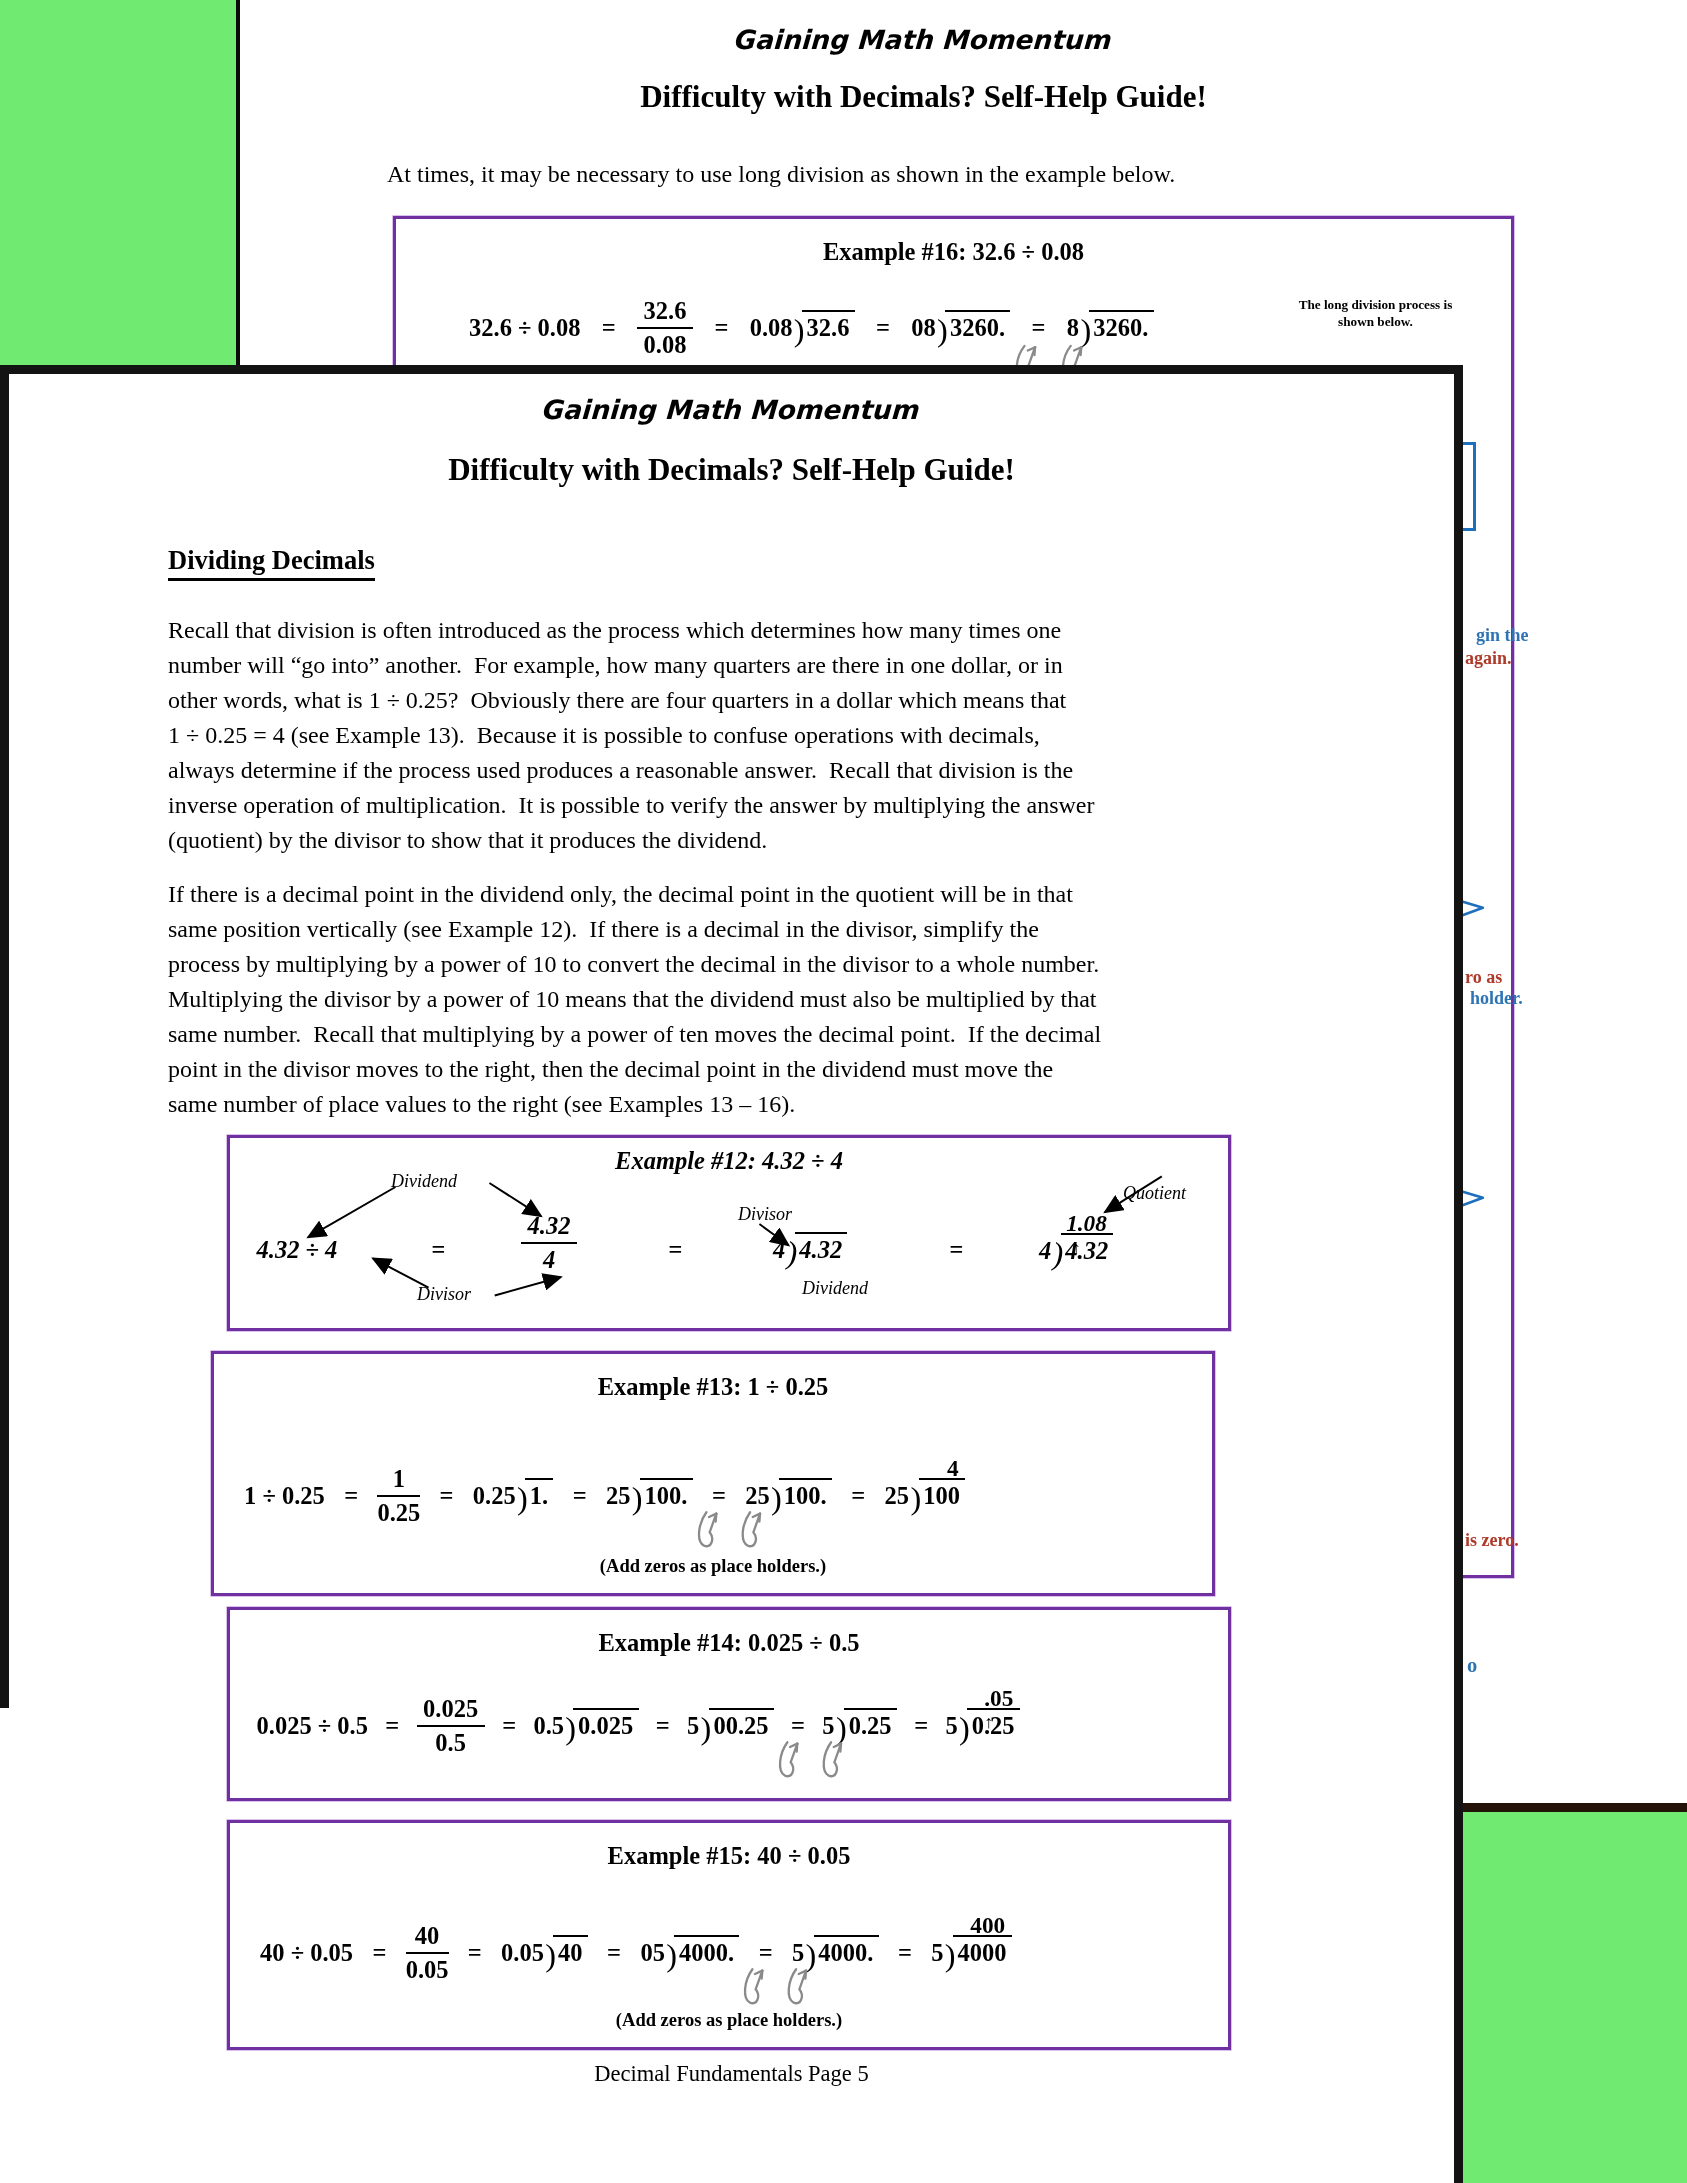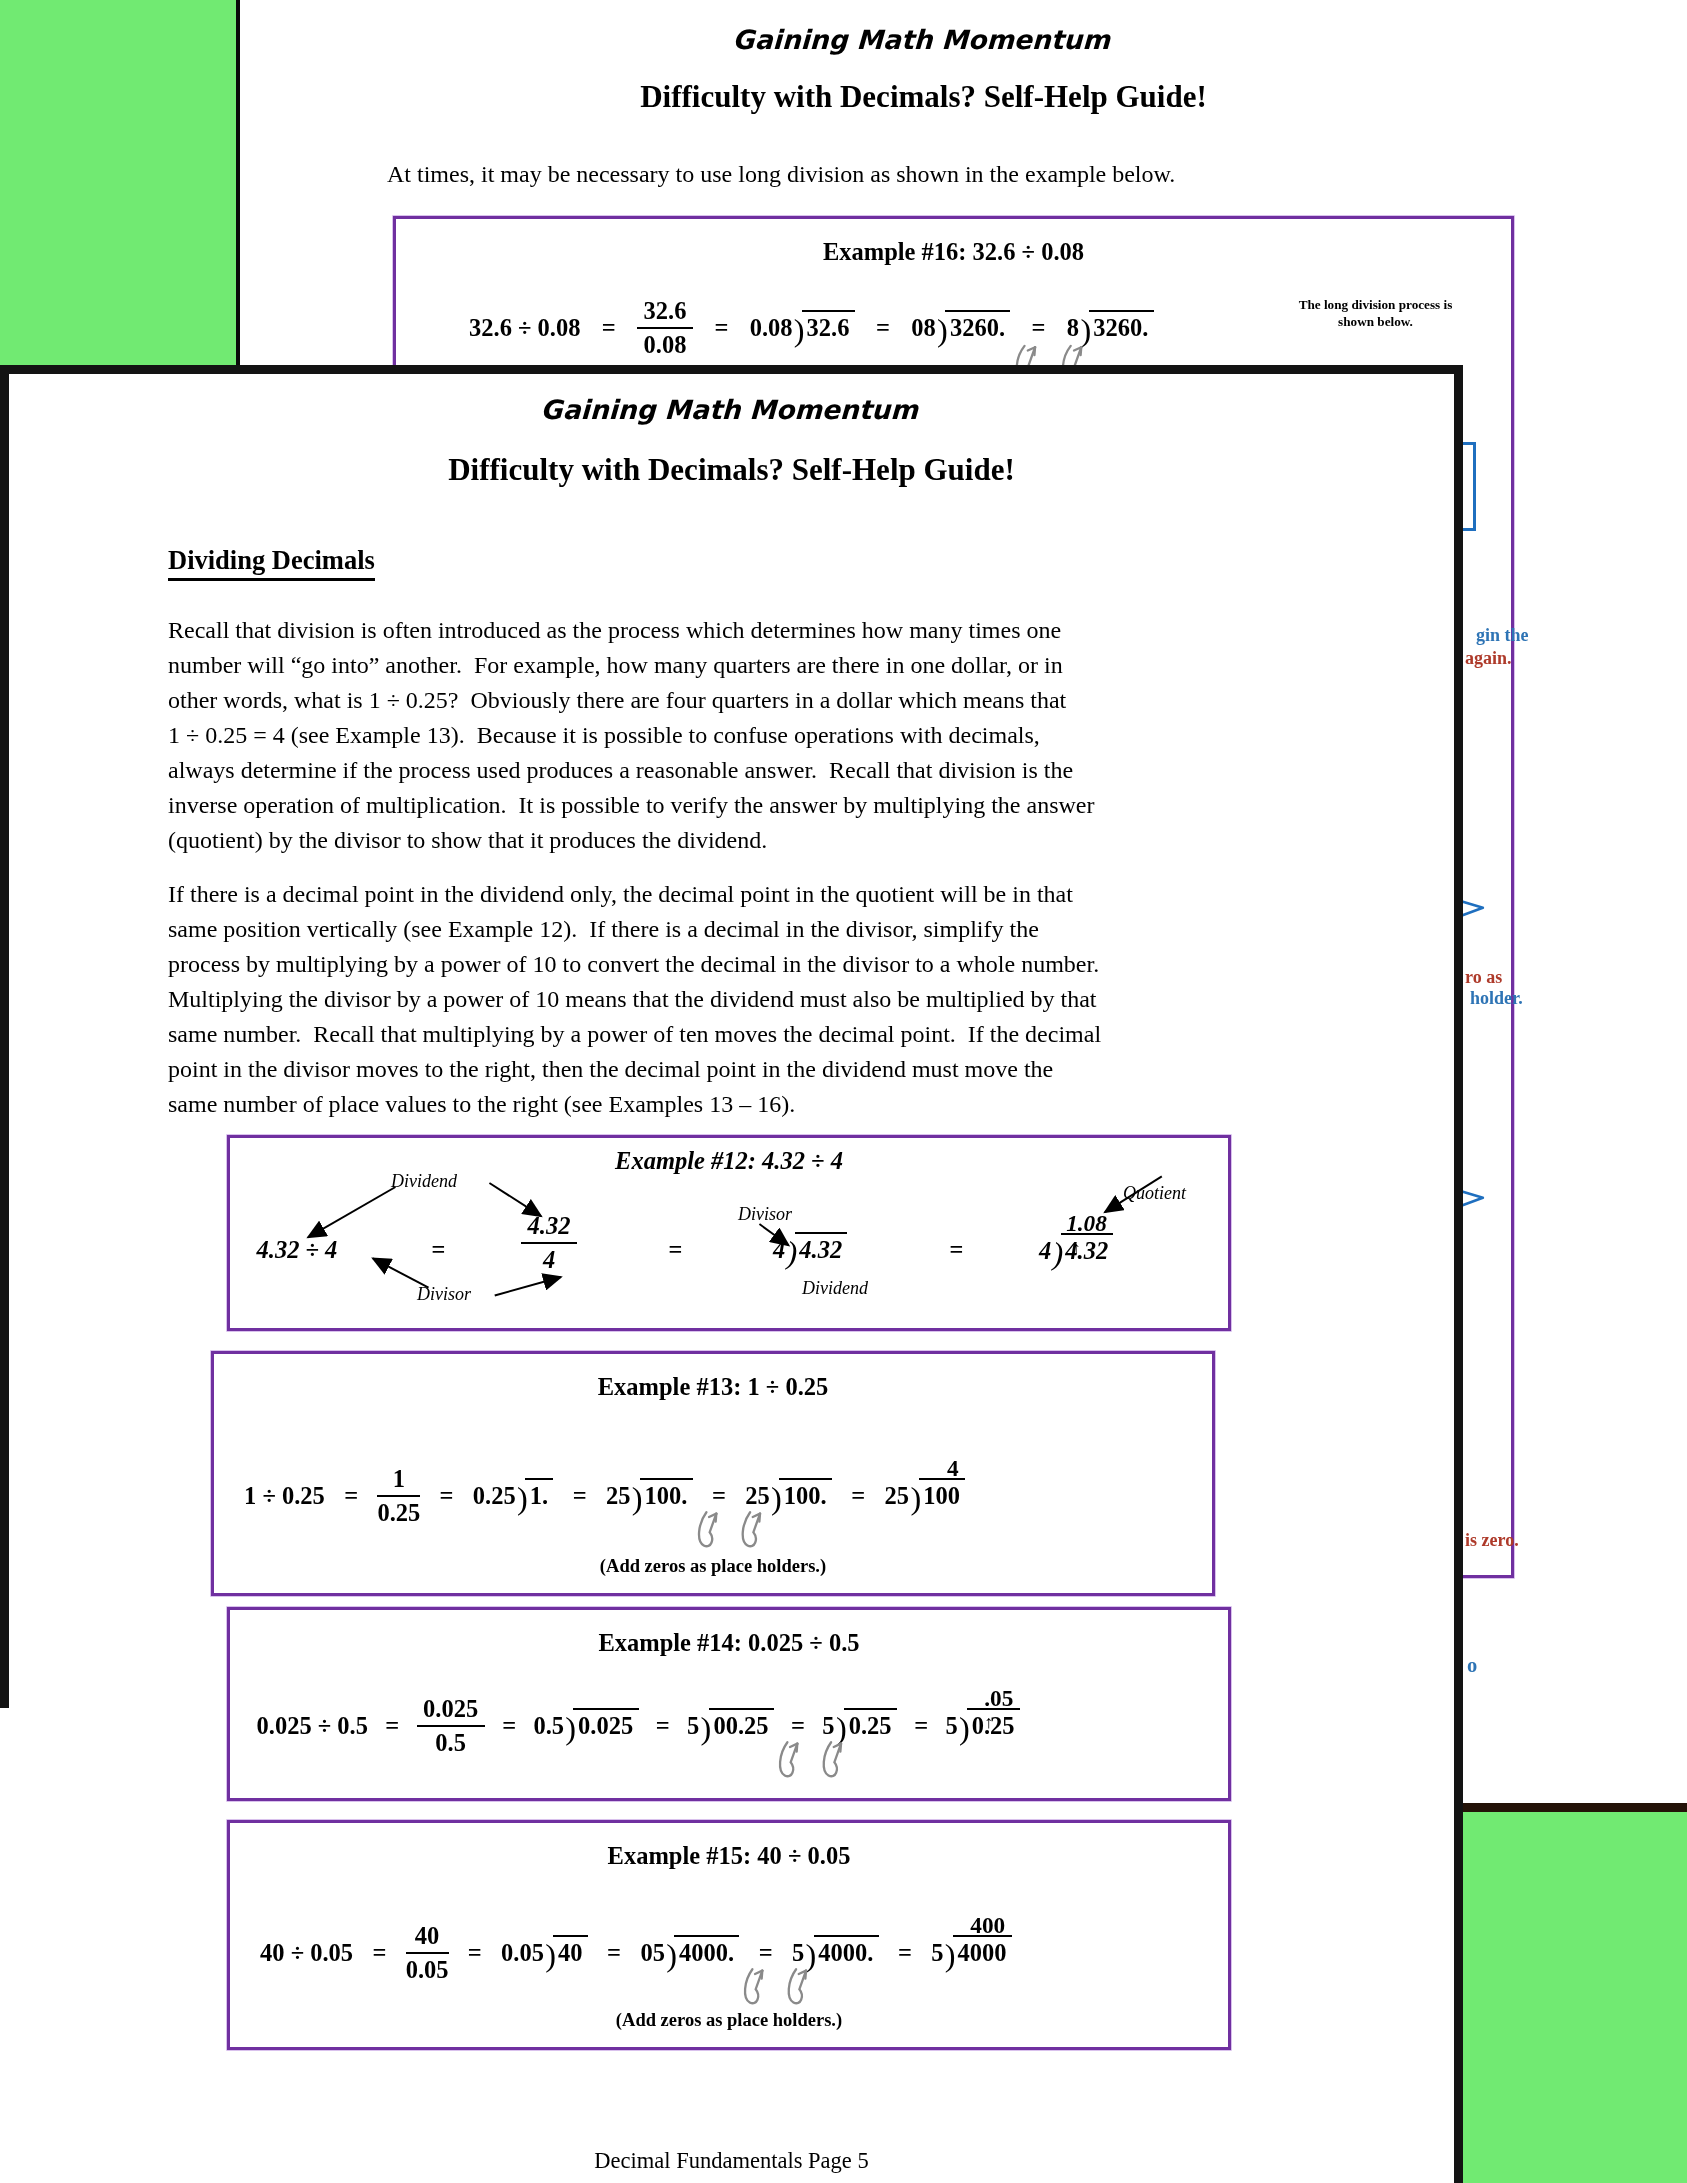--- a/index.html
+++ b/index.html
@@ -265,18 +265,18 @@
           </svg>
         </span>
         <span class="eq">=</span>
         <span class="ld"><span>5</span><span class="hook">)</span><span class="over">4000.</span></span>
         <span class="eq">=</span>
         <span class="ld lq"><span class="quot">400</span><span>5</span><span class="hook">)</span><span class="over">4000</span></span>
       </div>
       <div class="caption">(Add zeros as place holders.)</div>
     </div>
 
-    <div class="center-block footer" style="top:1774px;width:1445px;">Decimal Fundamentals Page 5</div>
+    <div class="center-block footer" style="top:1687px;width:1445px;">Decimal Fundamentals Page 5</div>
   </div>
 
   <div class="border-mask"></div>
 </div>
 
 
 </body></html>

